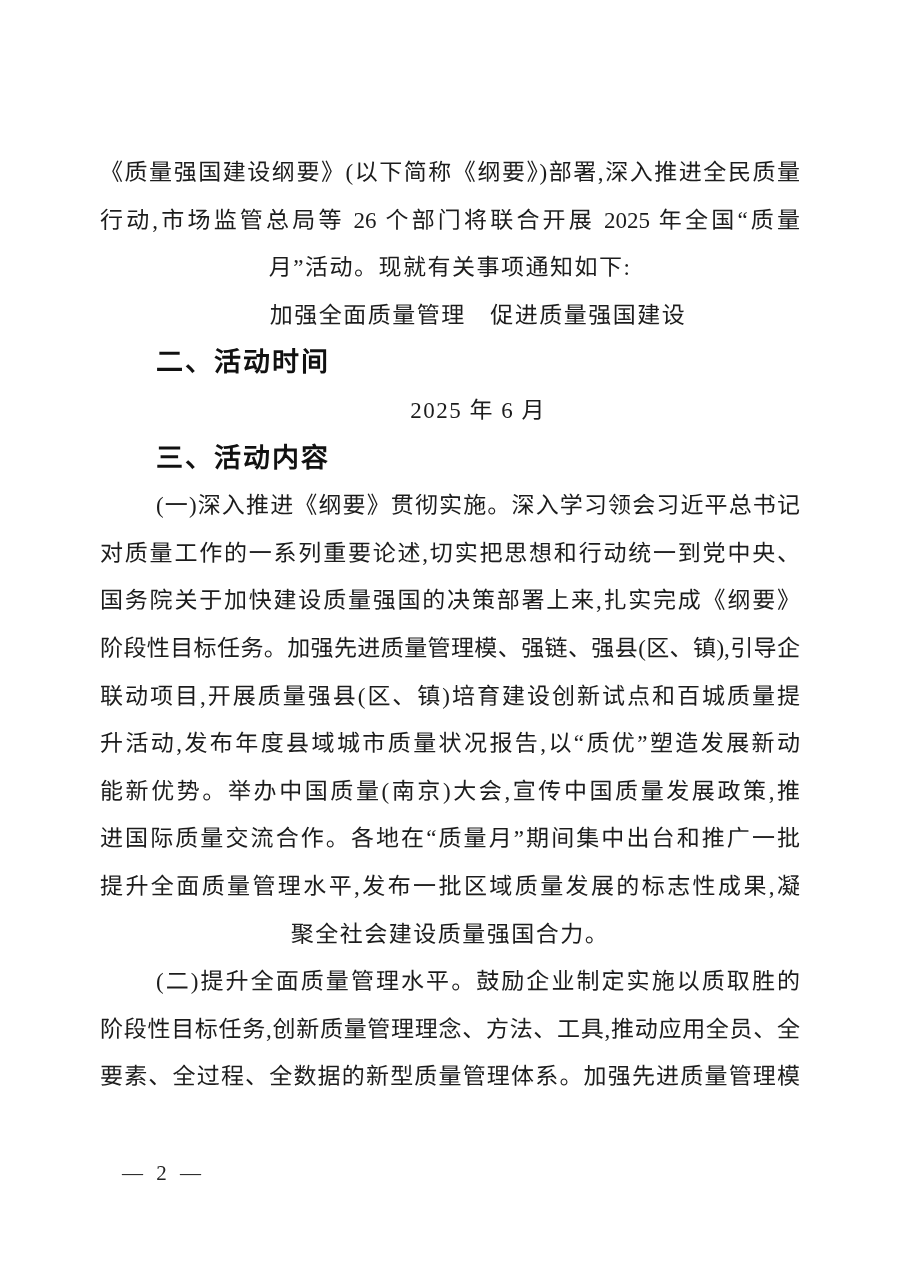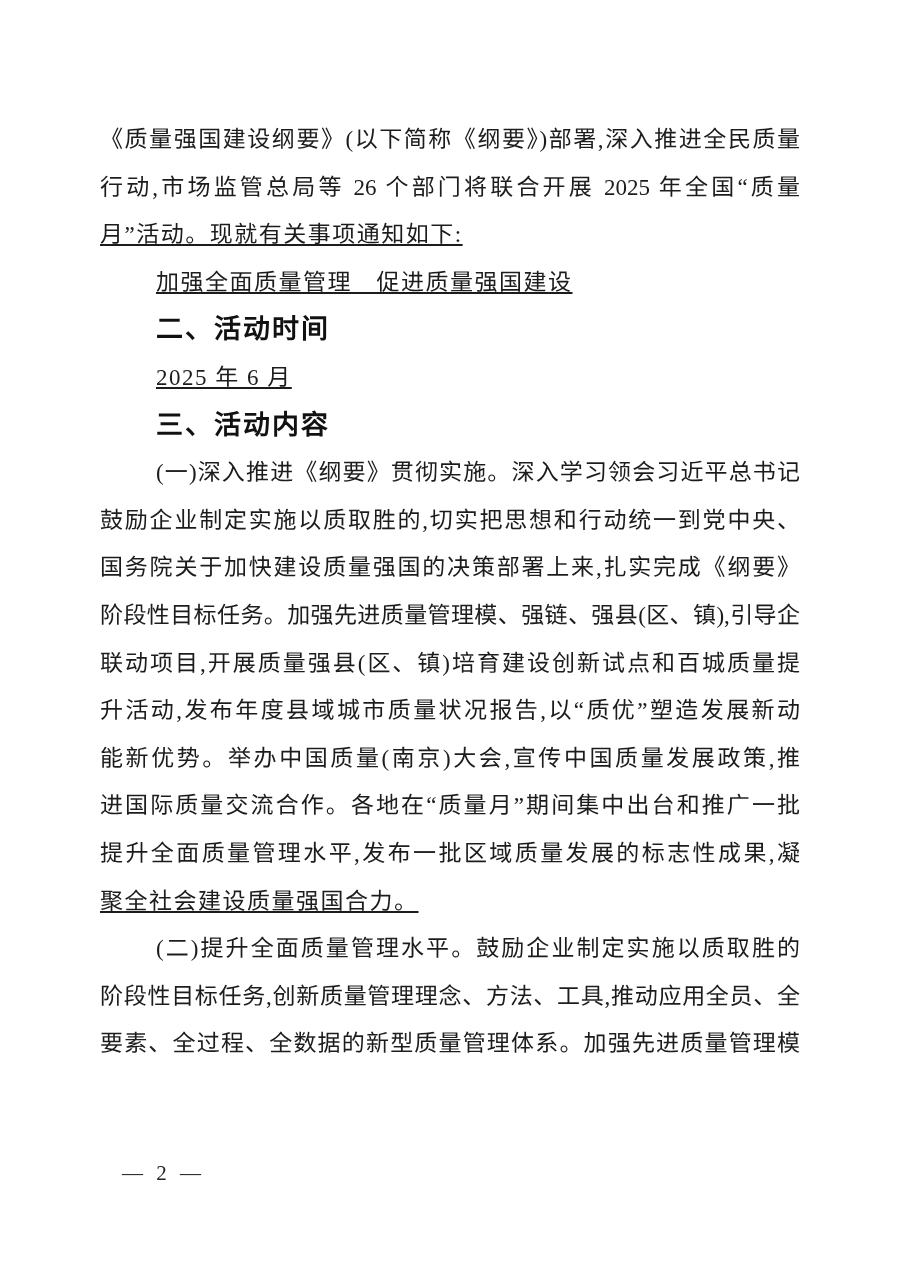--- a/index.html
+++ b/index.html
@@ -11,21 +11,21 @@
     position: relative;
     width: 900px;
     height: 1273px;
     margin: 0 auto;
     background: #ffffff;
     overflow: hidden;
   }
   .textblock {
     position: absolute;
     left: 100px;
-    top: 116px;
+    top: 149px;
     width: 700px;
   }
   .line {
     margin: 0;
     padding: 0;
     height: 47.6px;
     line-height: 47.6px;
     font-family: "Liberation Serif", "DejaVu Serif", serif;
     font-size: 23px;
     font-weight: normal;
@@ -33,23 +33,22 @@
     overflow: hidden;
   }
   
   .fill {
     text-align: justify;
     text-align-last: justify;
     text-justify: inter-character;
   }
   
   .open {
-    text-align: left;
+    text-align: center;
     letter-spacing: 1.5px;
-    text-decoration: underline;
   }
   
   .ind {
     padding-left: 56px;
   }
   .first {
     text-indent: 56px;
   }
   
   .heading {
@@ -82,21 +81,21 @@
     <p class="line open">月”活动。现就有关事项通知如下:</p>
 
     <p class="line open ind">加强全面质量管理　促进质量强国建设</p>
 
     <h2 class="line heading ind">二、活动时间</h2>
     <p class="line open ind">2025 年 6 月</p>
 
     <h2 class="line heading ind">三、活动内容</h2>
 
     <p class="line fill first">(一)深入推进《纲要》贯彻实施。深入学习领会习近平总书记</p>
-    <p class="line fill">鼓励企业制定实施以质取胜的,切实把思想和行动统一到党中央、</p>
+    <p class="line fill">对质量工作的一系列重要论述,切实把思想和行动统一到党中央、</p>
     <p class="line fill">国务院关于加快建设质量强国的决策部署上来,扎实完成《纲要》</p>
     <p class="line fill">阶段性目标任务。加强先进质量管理模、强链、强县(区、镇),引导企</p>
     <p class="line fill">联动项目,开展质量强县(区、镇)培育建设创新试点和百城质量提</p>
     <p class="line fill">升活动,发布年度县域城市质量状况报告,以“质优”塑造发展新动</p>
     <p class="line fill">能新优势。举办中国质量(南京)大会,宣传中国质量发展政策,推</p>
     <p class="line fill">进国际质量交流合作。各地在“质量月”期间集中出台和推广一批</p>
     <p class="line fill">提升全面质量管理水平,发布一批区域质量发展的标志性成果,凝</p>
     <p class="line open">聚全社会建设质量强国合力。</p>
 
     <p class="line fill first">(二)提升全面质量管理水平。鼓励企业制定实施以质取胜的</p>

